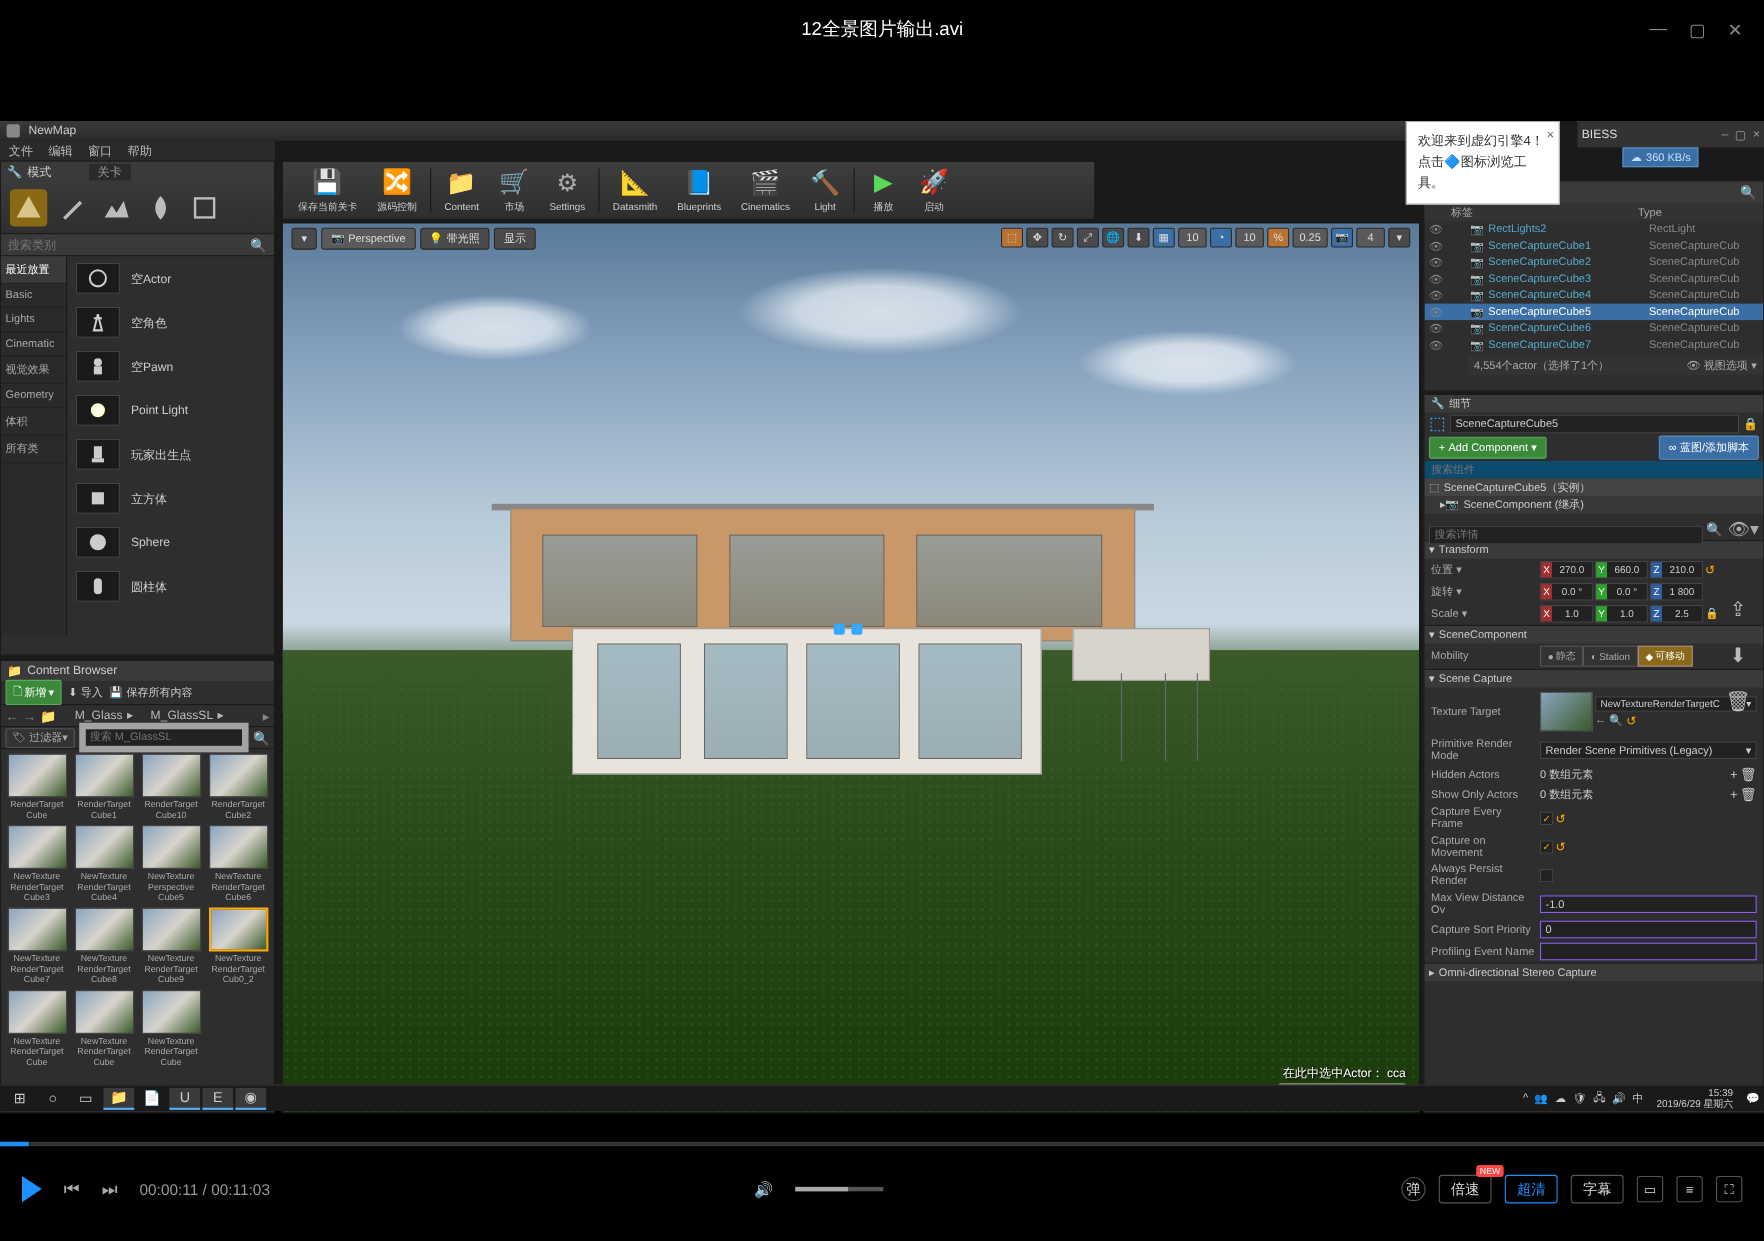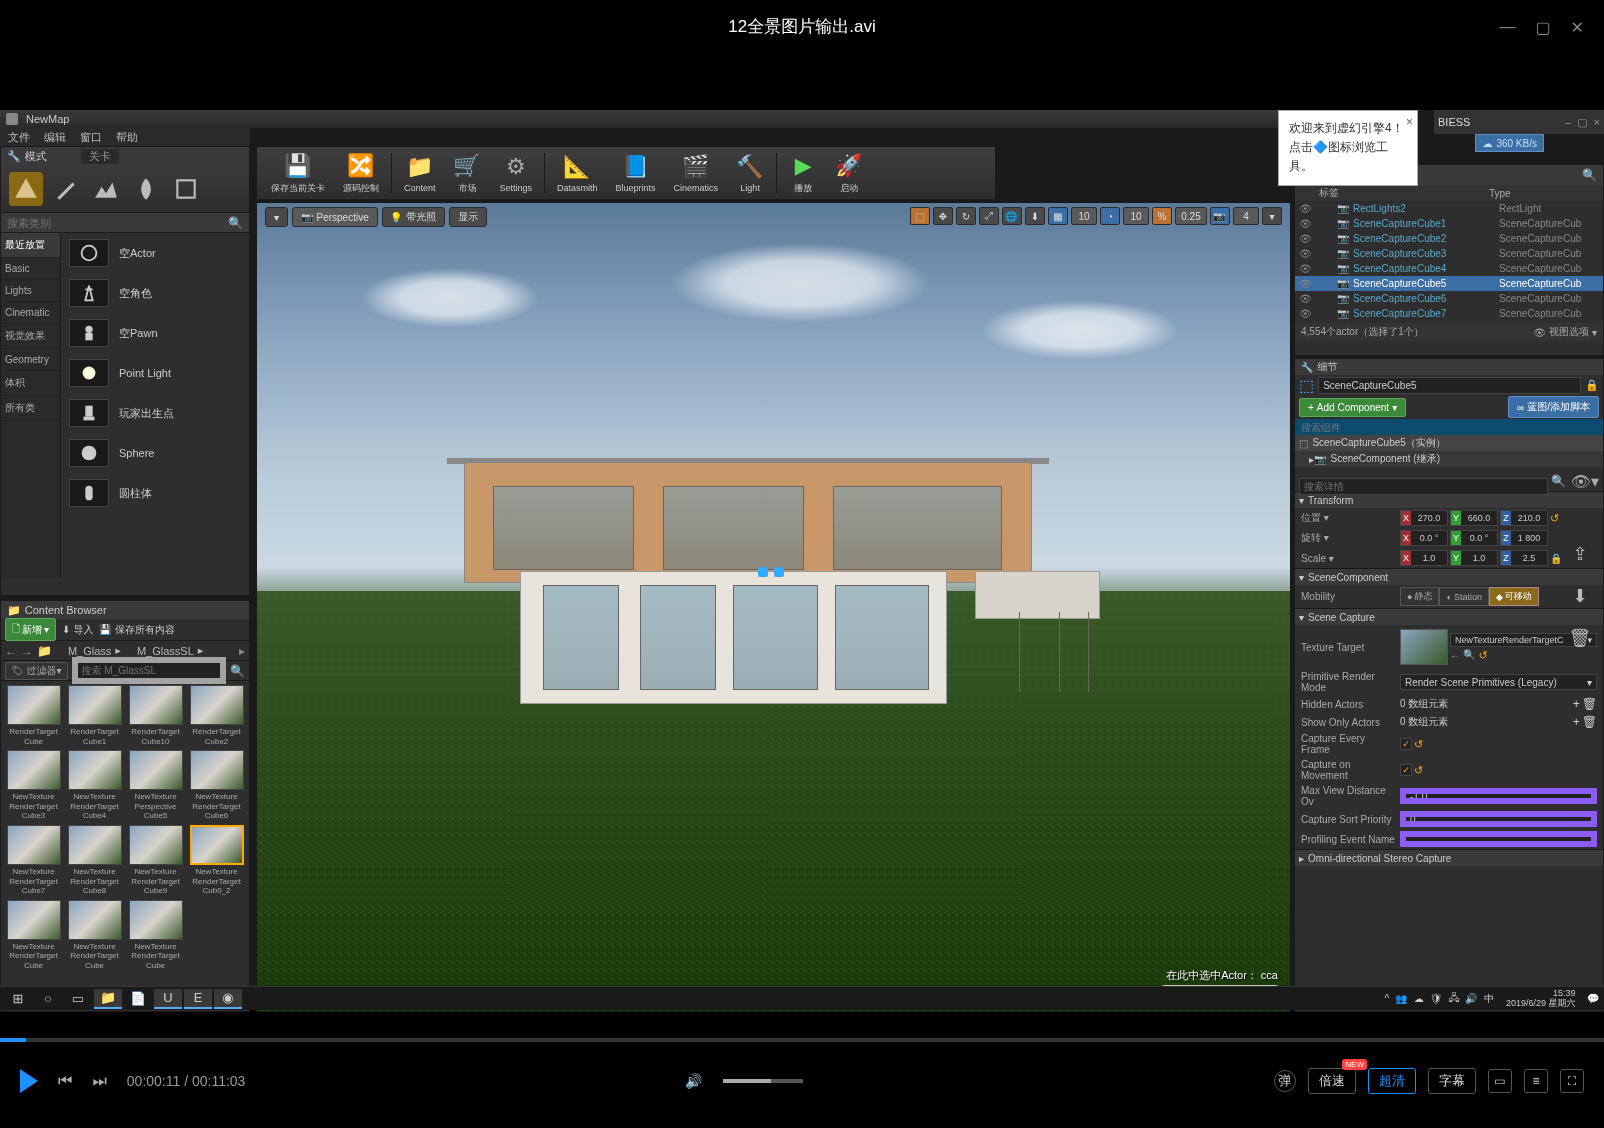--- a/index.html
+++ b/index.html
@@ -112,21 +112,21 @@
 .outliner-head span:first-child { width:190px; padding-left:20px; }
 .outliner-rows { height:122px; overflow:hidden; }
 .outliner-row { display:flex; align-items:center; height:15px; padding:0 4px; gap:4px; font-size:10px; }
 .outliner-row .eye { width:12px; color:#888; cursor:pointer; }
 .outliner-row .ind { width:18px; }
 .outliner-row .ico { width:12px; height:12px; color:#4af; }
 .outliner-row .nm { flex:1; color:#5ac; cursor:pointer; }
 .outliner-row .tp { color:#888; width:100px; }
 .outliner-row.sel { background:#3a6ea5; }
 .outliner-row.sel .nm,.outliner-row.sel .tp { color:#fff; }
-.outliner-foot { height:18px; background:#333; display:flex; align-items:center; justify-content:space-between; padding:0 6px; color:#aaa; font-size:10px; }
+.outliner-foot { height:18px; background:#333; display:flex; align-items:center; justify-content:space-between; padding:0 6px; color:#aaa; font-size:10px;margin-left:39px; }
 .view-opts { display:flex; align-items:center; gap:3px; }
 
 
 .details { position:absolute; top:248px; left:1294px; width:310px; height:654px; background:#2e2e2e; border:1px solid #1a1a1a; overflow:hidden; }
 .details-tab { height:16px; background:#3a3a3a; display:flex; align-items:center; padding:0 6px; color:#ccc; font-size:10px; gap:4px; }
 .details-name { height:20px; display:flex; align-items:center; padding:0 4px; gap:4px; }
 .details-name input { flex:1; background:#222; border:1px solid #444; color:#ccc; font-size:10px; padding:2px 4px; }
 .details-lock { color:#888; font-size:11px; }
 .details-btns { height:24px; display:flex; align-items:center; padding:0 4px; gap:4px; }
 .add-comp-btn { background:#3a8a3a; border:1px solid #5aaa5a; color:#fff; font-size:10px; padding:3px 8px; border-radius:2px; cursor:pointer; display:flex; align-items:center; gap:3px; }
@@ -144,21 +144,21 @@
 .det-val { flex:1; display:flex; align-items:center; gap:2px; }
 .vec-field { display:flex; align-items:center; background:#222; border:1px solid #444; height:16px; }
 .vec-axis { width:10px; height:100%; display:flex; align-items:center; justify-content:center; color:#fff; font-size:9px; }
 .vec-axis.x { background:#a03030; }
 .vec-axis.y { background:#30a030; }
 .vec-axis.z { background:#3060a0; }
 .vec-num { width:36px; background:#222; color:#ccc; text-align:center; font-size:9px; }
 .det-select { flex:1; background:#222; border:1px solid #444; color:#ccc; font-size:10px; padding:1px 4px; height:16px; display:flex; align-items:center; justify-content:space-between; }
 .det-check { width:12px; height:12px; background:#222; border:1px solid #444; display:flex; align-items:center; justify-content:center; }
 .det-check.on::after { content:"✓"; color:#fa0; font-size:9px; }
-.det-input { background:#222; border:6px solid #8b5cf6; color:#ccc; font-size:10px; padding:1px 4px; height:16px; flex:1; }
+.det-input { background:#222; border:1px solid #8b5cf6; color:#ccc; font-size:10px; padding:1px 4px; height:16px; flex:1; }
 .mobility-btns { display:flex; }
 .mob-btn { padding:2px 6px; background:#333; border:1px solid #555; color:#aaa; font-size:9px; display:flex; align-items:center; gap:2px; }
 .mob-btn.sel { background:#8a6a1a; color:#fff; border-color:#a88; }
 .texture-thumb { width:48px; height:36px; background:linear-gradient(135deg,#8aa5c0,#3a5a2a); border:1px solid #555; }
 .texture-widgets { display:flex; flex-direction:column; gap:2px; flex:1; }
 .tex-sel { background:#222; border:1px solid #444; color:#ccc; font-size:9px; padding:1px 4px; display:flex; justify-content:space-between; }
 .tex-icons { display:flex; gap:3px; color:#aaa; font-size:10px; }
 .reset-ico { color:#fa0; font-size:11px; cursor:pointer; }
 .add-ico { color:#ccc; font-size:12px; cursor:pointer; }
 .del-ico { color:#ccc; font-size:12px; cursor:pointer; }
@@ -324,20 +324,28 @@
                 <svg viewBox="0 0 24 24">
                   <rect x="8" y="4" width="8" height="12" fill="#ccc"></rect>
                   <rect x="6" y="16" width="12" height="4" fill="#ccc"></rect>
                 </svg>
               </div>
               <div class="modes-item-lbl">玩家出生点</div>
             </div>
             <div class="modes-item">
               <div class="modes-item-icon">
                 <svg viewBox="0 0 24 24">
+                  <rect x="6" y="6" width="12" height="12" fill="#ccc"></rect>
+                </svg>
+              </div>
+              <div class="modes-item-lbl">立方体</div>
+            </div>
+            <div class="modes-item">
+              <div class="modes-item-icon">
+                <svg viewBox="0 0 24 24">
                   <circle cx="12" cy="12" r="8" fill="#ccc"></circle>
                 </svg>
               </div>
               <div class="modes-item-lbl">Sphere</div>
             </div>
             <div class="modes-item">
               <div class="modes-item-icon">
                 <svg viewBox="0 0 24 24">
                   <rect x="8" y="4" width="8" height="16" rx="4" fill="#ccc"></rect>
                 </svg>
@@ -677,20 +685,26 @@
         <div class="det-val">
               <div class="det-check on"></div>
               <span class="reset-ico">↺</span>
             </div>
       </div>
       <div class="det-row">
         <div class="det-lbl">Capture on Movement</div>
         <div class="det-val">
               <div class="det-check on"></div>
               <span class="reset-ico">↺</span>
+            </div>
+      </div>
+      <div class="det-row">
+        <div class="det-lbl">Always Persist Render</div>
+        <div class="det-val">
+              <div class="det-check"></div>
             </div>
       </div>
       <div class="det-row">
         <div class="det-lbl">Max View Distance Ov</div>
         <div class="det-val">
               <input class="det-input" value="-1.0" style="">
             </div>
       </div>
       <div class="det-row">
         <div class="det-lbl">Capture Sort Priority</div>

